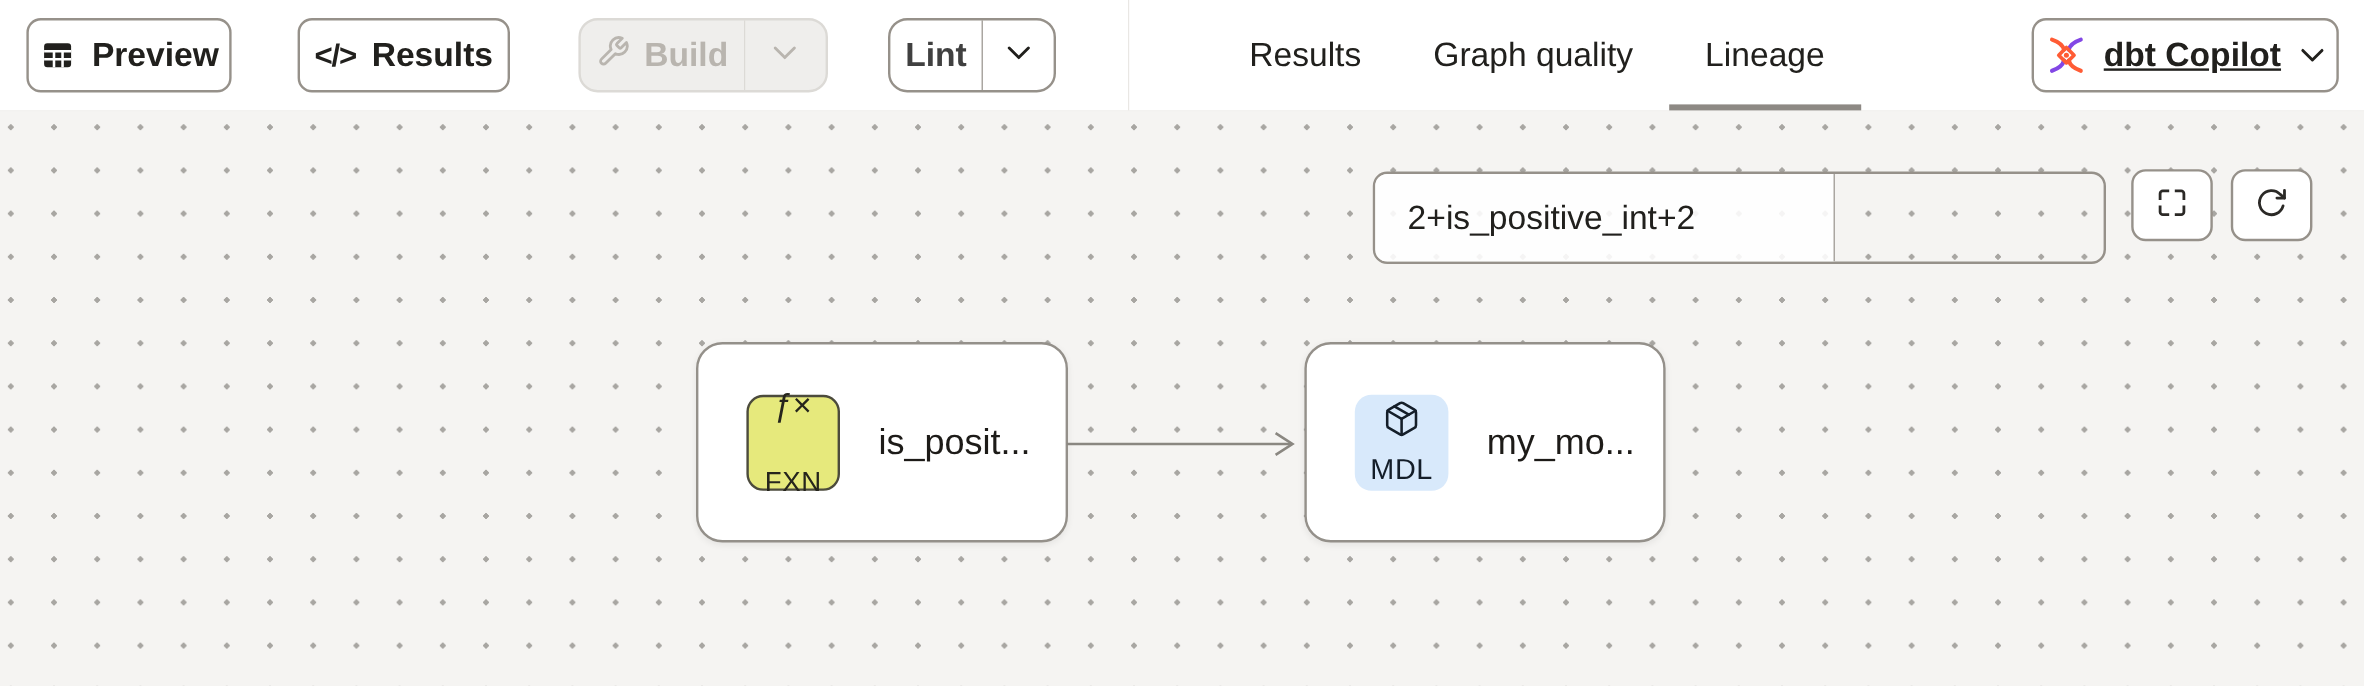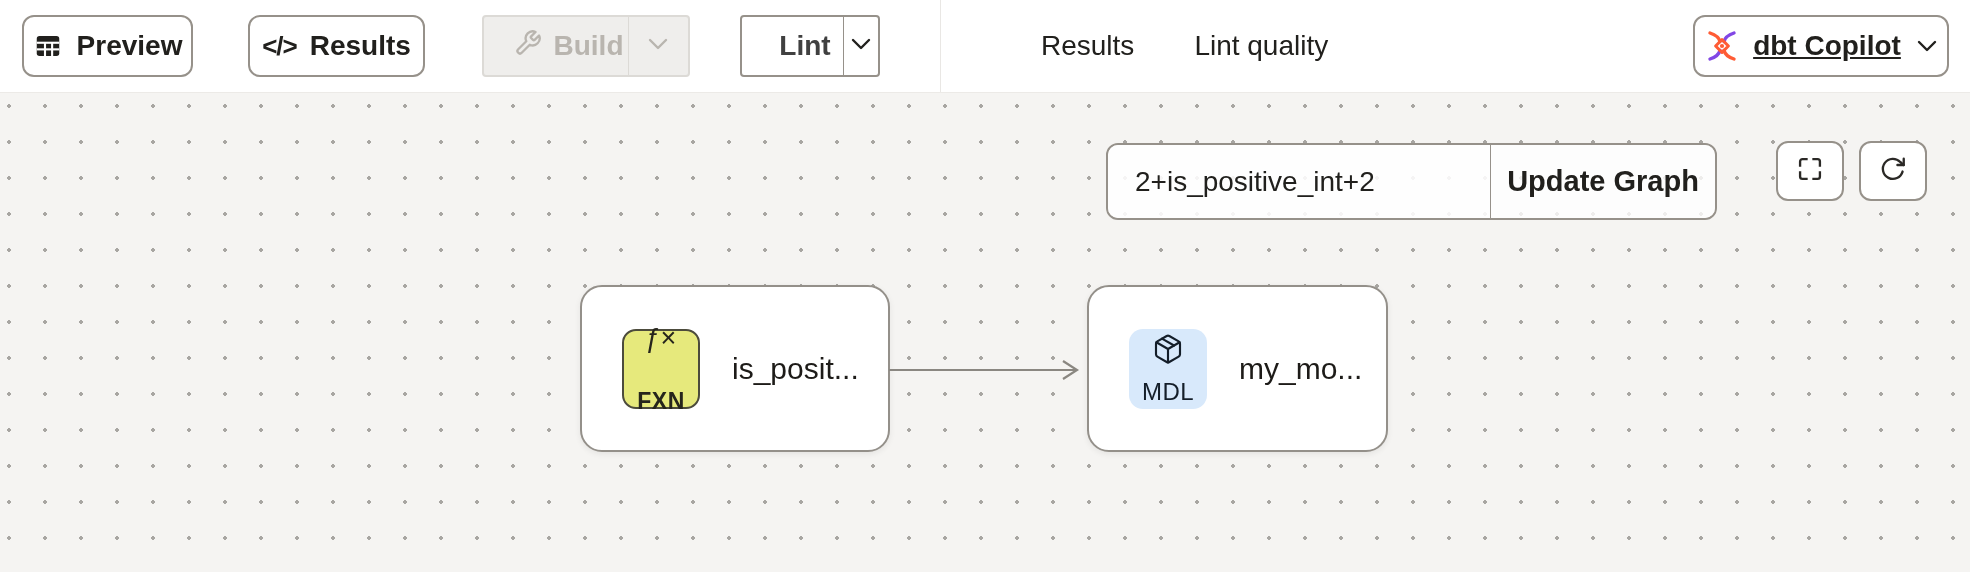--- a/index.html
+++ b/index.html
@@ -21,21 +21,21 @@
     background:#ffffff; font-size:28px; font-weight:600; color:#21201d;
     cursor:pointer; flex:0 0 auto;
   }
   .btn .icn { display:flex; align-items:center; }
   .btn-preview { margin-left:22px; width:171px; gap:14px; }
   .btn-compile { margin-left:20px; width:177px; gap:13px; }
   .code-glyph { font-size:26px; font-weight:600; letter-spacing:-1px; color:#21201d; }
 
   .split {
     display:flex; align-items:stretch; height:62px;
-    border:2px solid #96918a; border-radius:4px; background:#ffffff; flex:0 0 auto;padding-left:25px;
+    border:2px solid #96918a; border-radius:16px; background:#ffffff; flex:0 0 auto;
   }
   .split .main { display:flex; align-items:center; justify-content:center; gap:12px; font-size:28px; font-weight:600; }
   .split .sep { width:1px; background:#96918a; }
   .split .chev { display:flex; align-items:center; justify-content:center; }
   .split-build { margin-left:22px; width:208px; border-color:#dcdad6; background:#efeeec; color:#b9b5af; cursor:default; }
   .split-build .main { width:137px; color:#b9b5af; }
   .split-build .sep { background:#dcdad6; }
   .split-build .chev { width:68px; }
   .split-lint { margin-left:15px; width:140px; cursor:pointer; }
   .split-lint .main { width:76px; color:#404040; }
@@ -59,21 +59,21 @@
 
   
   .canvas {
     position:relative; width:1970px; height:479px;
     background-color:#f5f4f2;
     background-image:radial-gradient(circle, #a8a6a2 2.1px, transparent 2.1px);
     background-size:36px 36px; background-position:27px 31px;
   }
 
   .graph-controls {
-    position:absolute; left:1106px; top:50px; width:611px; height:77px;
+    position:absolute; left:1144px; top:50px; width:611px; height:77px;
     display:flex; border:2px solid #96918a; border-radius:12px; overflow:hidden;
   }
   .selector-input {
     width:383px; display:flex; align-items:center; padding-left:27px;
     background:rgba(255,255,255,0.88); border-right:1px solid #96918a;
     font-size:28px; color:#21201d; cursor:text; white-space:nowrap;
   }
   .update-graph {
     flex:1; display:flex; align-items:center; justify-content:center;
     background:rgba(255,255,255,0.80); font-size:29px; font-weight:600; color:#21201d; cursor:pointer;
@@ -94,21 +94,21 @@
   }
   .node-function { left:580px; width:310px; }
   .node-model { left:1087px; width:301px; }
 
   .badge {
     width:78px; height:80px; border-radius:14px; flex:0 0 auto;
     display:flex; flex-direction:column; align-items:center; justify-content:center; line-height:1.05;
   }
   .badge-fxn { background:#e6e97c; border:2px solid #4c4b3c; color:#26251c; }
   .badge-fxn .sym { font-size:27px; font-weight:500; }
-  .badge-fxn .code { font-size:23px; font-weight:700; letter-spacing:0.5px;margin-top:37px; }
+  .badge-fxn .code { font-size:23px; font-weight:400; letter-spacing:0.5px;margin-top:37px; }
   .badge-mdl { background:#d8e9fb; color:#141e29; }
   .badge-mdl .code { font-size:24px; letter-spacing:0.5px; margin-top:10px; }
 
   .node-label { margin-left:32px; font-size:30px; color:#1d1b18; white-space:nowrap; }
 
   .edge { position:absolute; left:888px; top:264px; }
   .edge line, .edge polyline { stroke:#8a8781; stroke-width:2.2; fill:none; }
 </style>
 </head>
 <body>
@@ -168,21 +168,24 @@
       </div>
     </div>
 
     <div class="header-vsep"></div>
 
     <div class="tabs">
       <div class="tab">
         <span>Results</span>
       </div>
       <div class="tab">
-        <span>Lint quality</span>
+        <span>Graph quality</span>
+      </div>
+      <div class="tab active">
+        <span>Lineage</span>
       </div>
     </div>
 
     <div class="spacer"></div>
 
     <button class="btn btn-copilot">
       <span class="icn">
         <svg width="36" height="36" viewBox="0 0 36 36" fill="none" stroke-linecap="round">
           <path d="M6 5 C 12 7, 15 9.5, 16 13.5" stroke="#ff5c35" stroke-width="3.4"></path>
           <path d="M30 31 C 24 29, 21 26.5, 20 22.5" stroke="#ff5c35" stroke-width="3.4"></path>
@@ -200,23 +203,20 @@
       </span>
     </button>
   </div>
 
   <div class="canvas">
 
     <div class="graph-controls">
       <div class="selector-input">
         <span>2+is_positive_int+2</span>
       </div>
-      <div class="update-graph">
-        <span>Update Graph</span>
-      </div>
     </div>
 
     <div class="icon-btn fullscreen">
       <span>
         <svg width="28" height="28" viewBox="0 0 24 24" fill="none" stroke="#2b2926" stroke-width="2" stroke-linecap="square">
           <path d="M9 3.5 H5.5 A2 2 0 0 0 3.5 5.5 V9"></path>
           <path d="M3.5 15 v3.5 a2 2 0 0 0 2 2 H9"></path>
           <path d="M15 20.5 h3.5 a2 2 0 0 0 2-2 V15"></path>
           <path d="M20.5 9 V5.5 a2 2 0 0 0-2-2 H15"></path>
         </svg>

